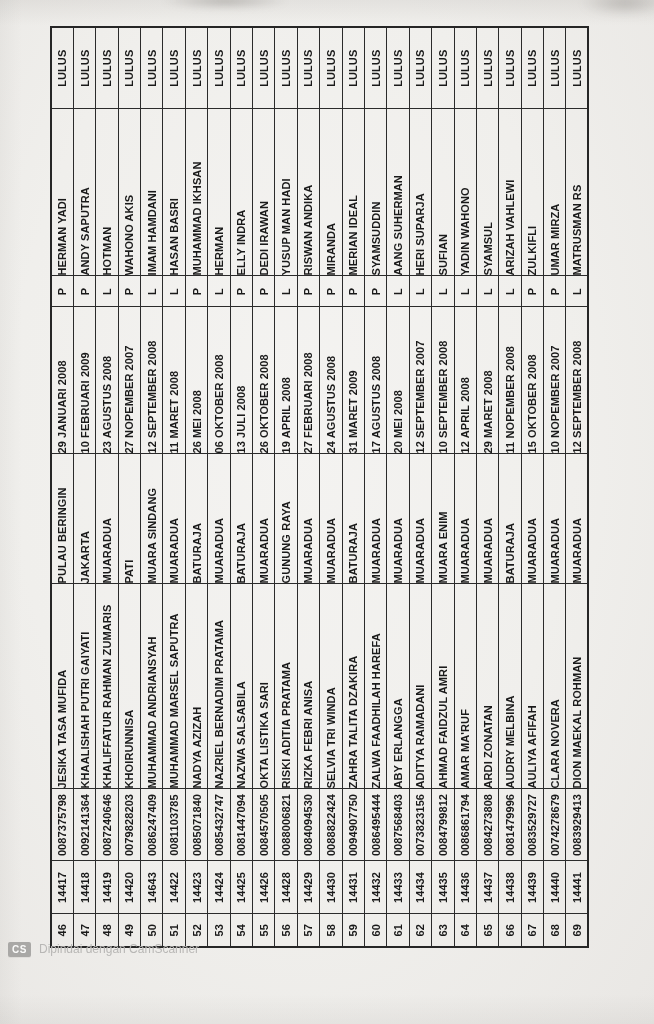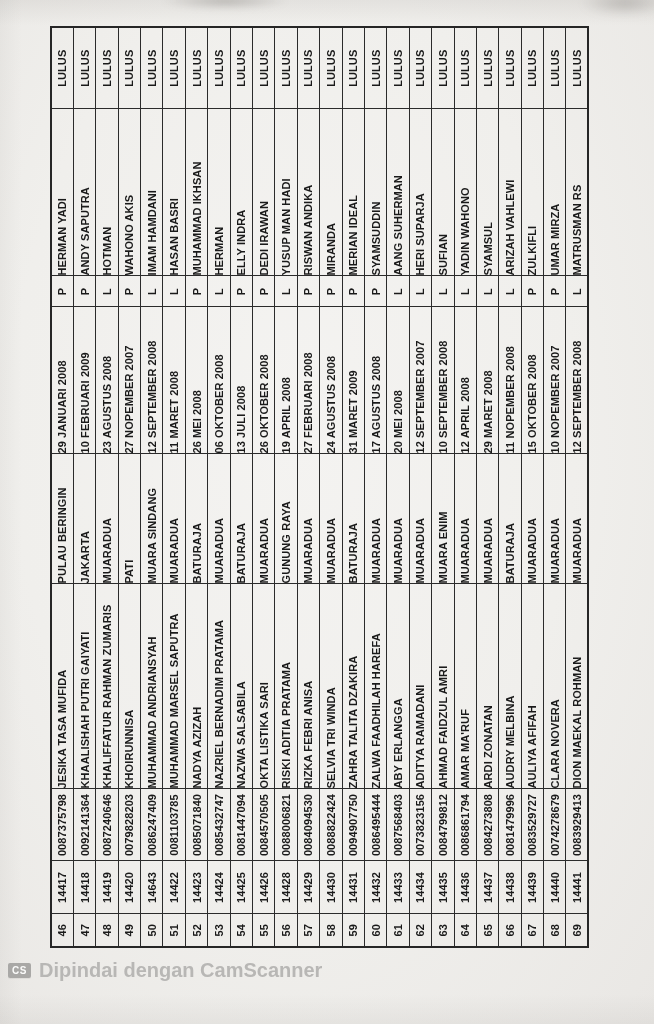--- a/index.html
+++ b/index.html
@@ -44,30 +44,30 @@
   .c-id    { width:53px; }
   .c-nisn  { width:72px; font-size:10.5px; }
   .c-name  { width:205px; }
   .c-place { width:130px; }
   .c-date  { width:147px; }
   .c-jk    { width:31px; }
   .c-parent{ width:167px; }
   .c-status{ width:82px; }
   
   .wm {
-    position:absolute; left:8px; top:960px; height:20px;
+    position:absolute; left:8px; top:939px; height:20px;
     display:flex; align-items:center; gap:8px;
   }
   .cs-badge {
     width:23px; height:15px; background:#a9a8a6; color:#fbfbfa;
     font-size:10px; font-weight:bold; border-radius:2px;
     display:flex; align-items:center; justify-content:center; letter-spacing:0.5px;
     box-shadow:0 1px 0 rgba(0,0,0,0.05);
   }
-  .wm-text { color:#b8b7b5; font-size:20px; font-weight:700; }
+  .wm-text { color:#b8b7b5; font-size:12px; font-weight:400; }
 </style>
 </head>
 <body>
 
 <div class="page">
 
   <div class="smudge-a"></div>
   <div class="smudge-b"></div>
 
   <div class="rot-wrap">

